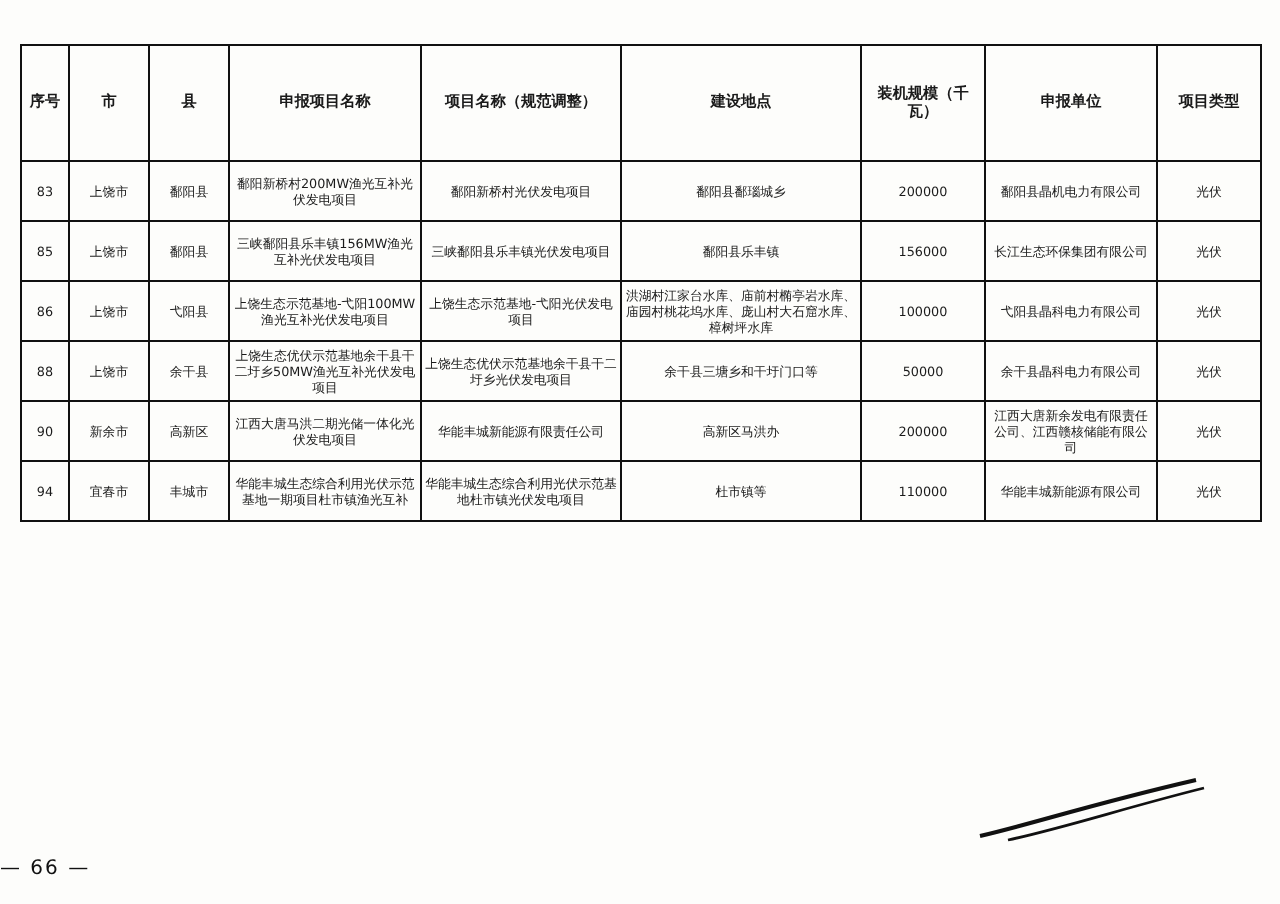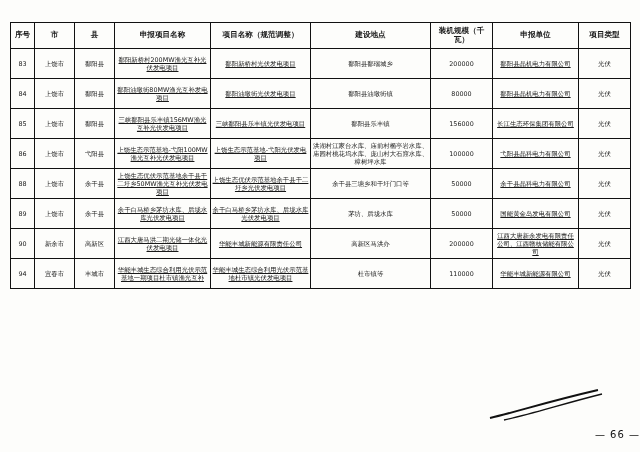--- a/index.html
+++ b/index.html
@@ -39,56 +39,54 @@
     text-align: center;
     vertical-align: middle;
     font-size: 6.4px;
     line-height: 1.25;
     word-break: break-all;
     overflow: hidden;
   }
   table.main thead th {
     font-weight: bold;
     font-size: 7.6px;
-    padding: 4px 1px;
+    padding: 20px 1px;
     line-height: 1.15;
   }
   col.c-seq   { width: 24px; }
   col.c-city  { width: 40px; }
   col.c-cnty  { width: 40px; }
   col.c-decl  { width: 96px; }
   col.c-proj  { width: 100px; }
   col.c-site  { width: 120px; }
   col.c-scale { width: 62px; }
   col.c-unit  { width: 86px; }
   col.c-type  { width: 52px; }
 
   td.seq, td.city, td.cnty, td.scale, td.type {
     font-size: 7px;
   }
   td.decl, td.proj, td.unit {
     font-size: 6.2px;
-    text-decoration: underline;
   }
   td.site {
     font-size: 6.2px;
   }
   tbody tr {
     height: 30px;
   }
   .pagenum {
     position: absolute;
     left: 0;
     right: 0;
     bottom: 12px;
-    text-align: right;
+    text-align: left;
     font-size: 10px;
     letter-spacing: 1px;
     color: #111;
-    padding-left: 45px;
   }
   .scribble {
     position: absolute;
     right: 34px;
     bottom: 30px;
     width: 120px;
     height: 34px;
     pointer-events: none;
   }
 </style>
@@ -128,31 +126,20 @@
           <td class="city">上饶市</td>
           <td class="cnty">鄱阳县</td>
           <td class="decl">鄱阳新桥村200MW渔光互补光伏发电项目</td>
           <td class="proj">鄱阳新桥村光伏发电项目</td>
           <td class="site">鄱阳县鄱瑙城乡</td>
           <td class="scale">200000</td>
           <td class="unit">鄱阳县晶机电力有限公司</td>
           <td class="type">光伏</td>
         </tr>
         <tr>
-          <td class="seq">84</td>
-          <td class="city">上饶市</td>
-          <td class="cnty">鄱阳县</td>
-          <td class="decl">鄱阳油墩街80MW渔光互补发电项目</td>
-          <td class="proj">鄱阳油墩街光伏发电项目</td>
-          <td class="site">鄱阳县油墩街镇</td>
-          <td class="scale">80000</td>
-          <td class="unit">鄱阳县晶机电力有限公司</td>
-          <td class="type">光伏</td>
-        </tr>
-        <tr>
           <td class="seq">85</td>
           <td class="city">上饶市</td>
           <td class="cnty">鄱阳县</td>
           <td class="decl">三峡鄱阳县乐丰镇156MW渔光互补光伏发电项目</td>
           <td class="proj">三峡鄱阳县乐丰镇光伏发电项目</td>
           <td class="site">鄱阳县乐丰镇</td>
           <td class="scale">156000</td>
           <td class="unit">长江生态环保集团有限公司</td>
           <td class="type">光伏</td>
         </tr>
@@ -169,31 +156,20 @@
         </tr>
         <tr>
           <td class="seq">88</td>
           <td class="city">上饶市</td>
           <td class="cnty">余干县</td>
           <td class="decl">上饶生态优伏示范基地余干县干二圩乡50MW渔光互补光伏发电项目</td>
           <td class="proj">上饶生态优伏示范基地余干县干二圩乡光伏发电项目</td>
           <td class="site">余干县三塘乡和干圩门口等</td>
           <td class="scale">50000</td>
           <td class="unit">余干县晶科电力有限公司</td>
-          <td class="type">光伏</td>
-        </tr>
-        <tr>
-          <td class="seq">89</td>
-          <td class="city">上饶市</td>
-          <td class="cnty">余干县</td>
-          <td class="decl">余干白马桥乡茅坊水库、后垅水库光伏发电项目</td>
-          <td class="proj">余干白马桥乡茅坊水库、后垅水库光伏发电项目</td>
-          <td class="site">茅坊、后垅水库</td>
-          <td class="scale">50000</td>
-          <td class="unit">国能黄金岛发电有限公司</td>
           <td class="type">光伏</td>
         </tr>
         <tr>
           <td class="seq">90</td>
           <td class="city">新余市</td>
           <td class="cnty">高新区</td>
           <td class="decl">江西大唐马洪二期光储一体化光伏发电项目</td>
           <td class="proj">华能丰城新能源有限责任公司</td>
           <td class="site">高新区马洪办</td>
           <td class="scale">200000</td>

